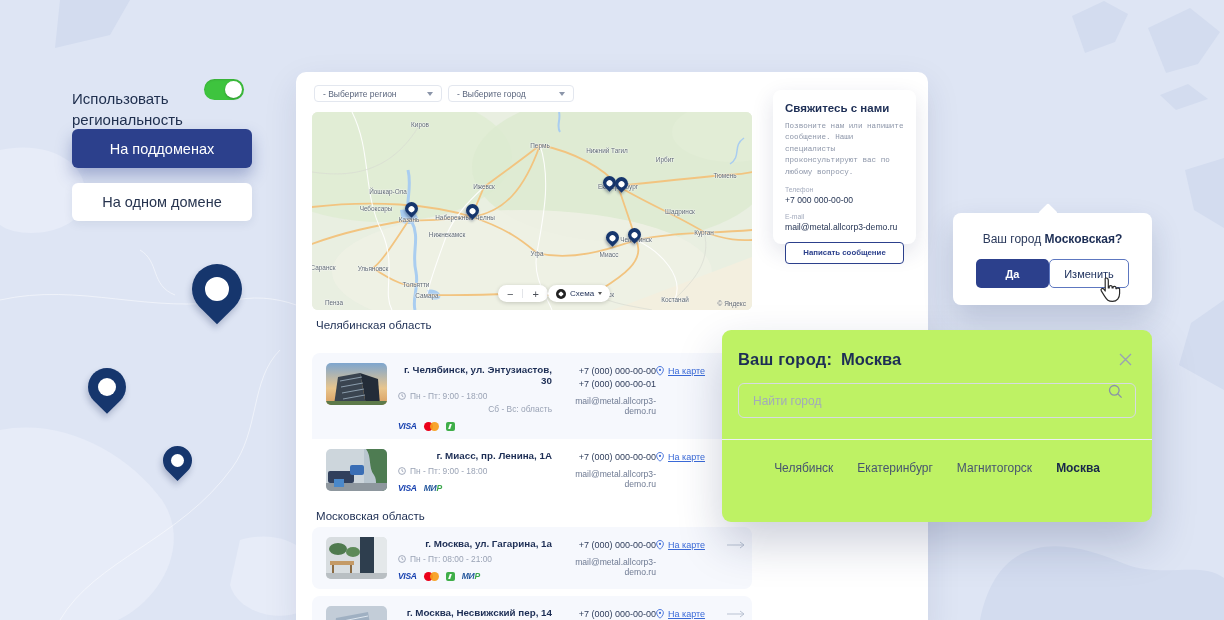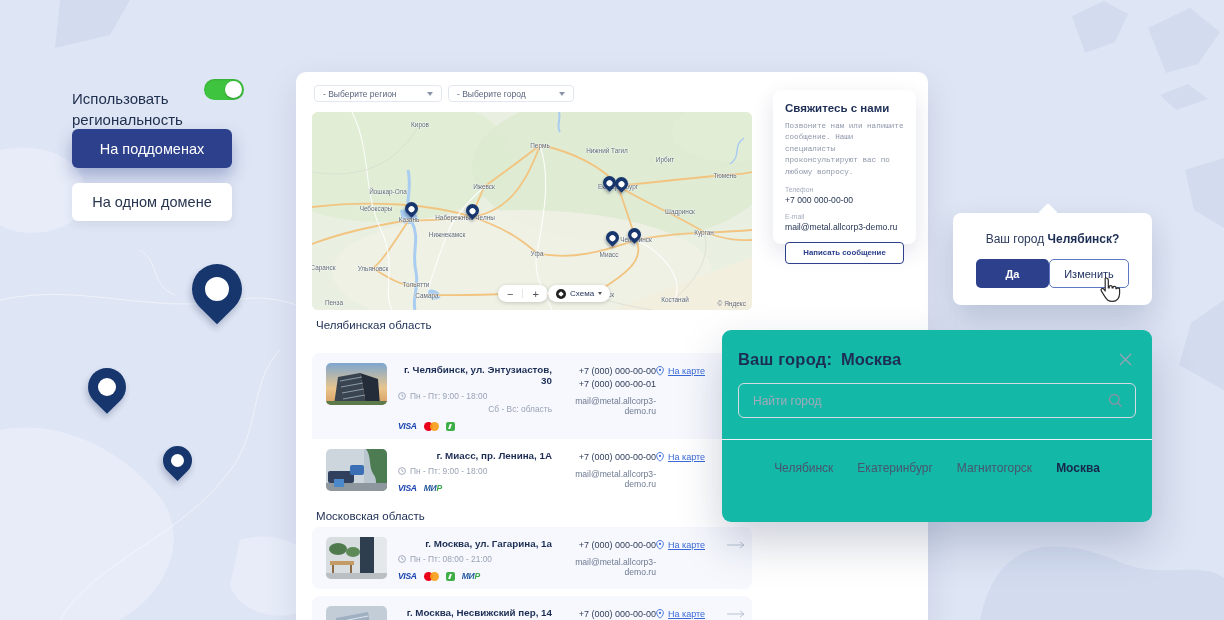--- a/index.html
+++ b/index.html
@@ -24,21 +24,21 @@
   .deco-pin .drop::after{
     content:'';position:absolute;inset:26%;background:#fff;border-radius:50%;
   }
 
   
   .side-label{left:72px;top:88px;width:150px;font-size:15px;line-height:1.4;color:#20304f;}
   .toggle{left:204px;top:79px;width:40px;height:21px;border-radius:11px;background:#3ec43e;
     box-shadow:inset 0 1px 2px rgba(0,0,0,.12);cursor:pointer;}
   .toggle .knob{position:absolute;right:2px;top:2px;width:17px;height:17px;background:#fff;border-radius:50%;
     box-shadow:0 1px 2px rgba(0,0,0,.25);}
-  .side-btn{left:72px;width:160px;height:39px;border-radius:6px;display:flex;align-items:center;justify-content:center;
+  .side-btn{left:72px;width:180px;height:39px;border-radius:6px;display:flex;align-items:center;justify-content:center;
     font-size:14.5px;cursor:pointer;box-sizing:border-box;}
   .side-btn.active{top:129px;background:#2c408c;color:#fff;box-shadow:0 8px 16px rgba(44,64,140,.35);}
   .side-btn.plain{top:183px;background:#fff;color:#27344f;height:38px;box-shadow:0 3px 10px rgba(30,45,95,.08);}
 
   
   .main-card{left:296px;top:72px;width:632px;height:560px;background:#fff;border-radius:10px;
     box-shadow:0 12px 34px rgba(28,42,92,.10);}
 
   .dd{position:absolute;top:13px;height:17px;border:1px solid #e3e7ef;border-radius:4px;background:#fff;
     display:flex;align-items:center;padding:0 8px;box-sizing:border-box;font-size:8.5px;color:#5a657d;cursor:pointer;}
@@ -109,27 +109,27 @@
   .prompt .caret-up{position:absolute;top:-7px;left:88px;width:14px;height:14px;background:#fff;transform:rotate(45deg);border-radius:2px;}
   .prompt .q{margin-top:19px;text-align:center;font-size:12px;color:#2b3a5c;}
   .prompt .q b{color:#1d2e55;}
   .prompt .btns{display:flex;justify-content:center;margin-top:13px;}
   .btn-yes{width:73px;height:29px;background:#2c408c;color:#fff;border-radius:5px;display:flex;align-items:center;
     justify-content:center;font-size:11px;font-weight:bold;cursor:pointer;}
   .btn-change{width:80px;height:29px;background:#fff;color:#21335f;border:1px solid #5d77c0;border-radius:5px;
     display:flex;align-items:center;justify-content:center;font-size:11px;cursor:pointer;box-sizing:border-box;}
 
   
-  .modal{left:722px;top:330px;width:430px;height:192px;background:#14b8a6;border-radius:9px;
+  .modal{left:722px;top:330px;width:430px;height:192px;background:#bef264;border-radius:9px;
     box-shadow:0 20px 45px rgba(25,38,85,.22);}
   .modal .hd{display:flex;align-items:center;padding:20px 18px 0 16px;}
   .modal .ttl{font-size:16.5px;font-weight:bold;color:#1d2e55;letter-spacing:.2px;}
   .modal .ttl-city{font-size:16.5px;font-weight:bold;color:#1d2e55;margin-left:9px;}
   .modal .close{margin-left:auto;cursor:pointer;padding:2px;}
-  .search{margin:14px 16px 0 16px;height:35px;border:1.5px solid #d6dae2;border-radius:6px;display:flex;align-items:center;
+  .search{margin:14px 16px 0 16px;height:35px;border:1.5px solid #d6dae2;border-radius:6px;display:flex;
     padding:0 12px;box-sizing:border-box;}
   .search input{flex:1;border:0;outline:0;font-size:12px;color:#2b3a5c;font-family:inherit;background:transparent;}
   .search input::placeholder{color:#a2aabb;}
   .modal .divider{margin-top:21px;border-top:1px solid #edf0f5;}
   .modal .cities{display:flex;justify-content:center;gap:24px;margin-top:21px;}
   .modal .cities span{font-size:12px;color:#47556f;cursor:pointer;}
   .modal .cities span.sel{font-weight:bold;color:#17264a;}
 
   .cursor{left:1099px;top:276px;pointer-events:none;z-index:60;}
 </style>
@@ -467,21 +467,21 @@
           <path d="M1,4 L18,4 M14,1 L18,4 L14,7" stroke="#b9c2d2" stroke-width="1" fill="none"></path>
         </svg>
     </div>
   </div>
 </div>
 
 <div class="abs prompt">
   <div class="caret-up"></div>
   <div class="q">
     <span>Ваш город</span>
-    <b>Челябинск?</b>
+    <b>Московская?</b>
   </div>
   <div class="btns">
     <div class="btn-yes">Да</div>
     <div class="btn-change">Изменить</div>
   </div>
 </div>
 
 <div class="abs modal">
   <div class="hd">
     <span class="ttl">Ваш город:</span>

